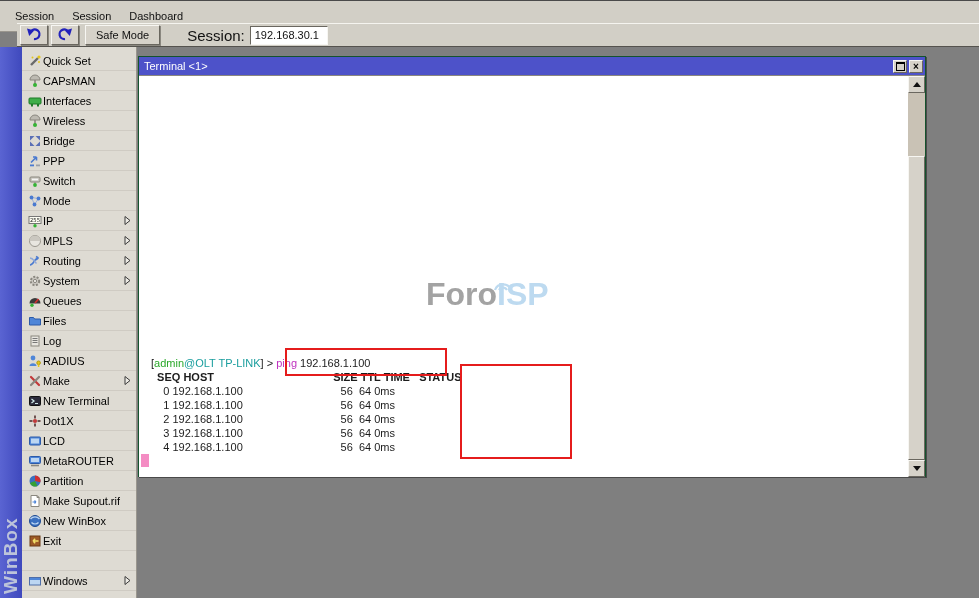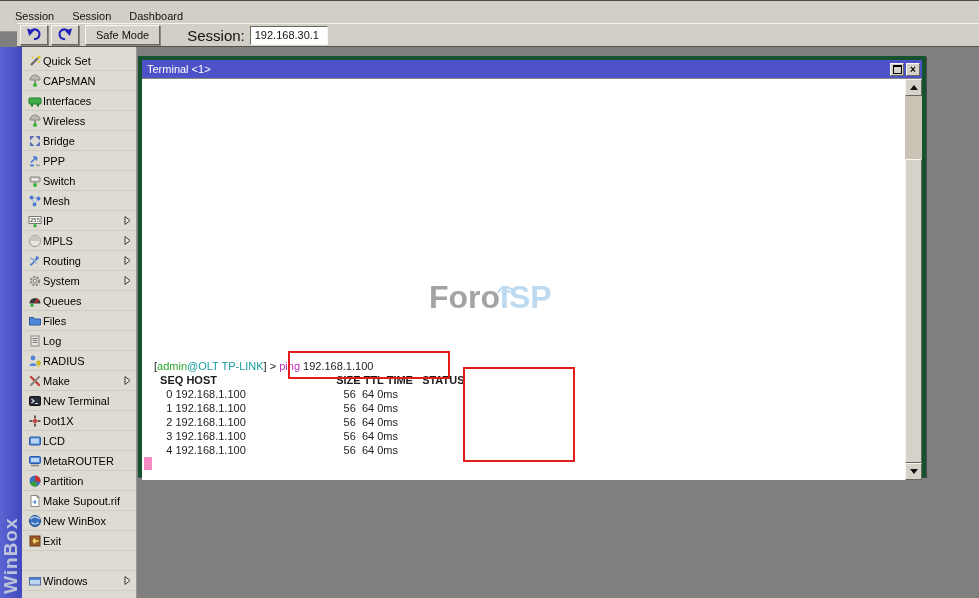--- a/index.html
+++ b/index.html
@@ -36,21 +36,21 @@
     font-size:11px;color:#000;border-bottom:1px solid rgba(140,134,122,0.18);box-sizing:border-box;cursor:default;}
   .mi .ic{width:14px;height:14px;flex-shrink:0;display:flex;align-items:center;justify-content:center;}
   .mi .lbl{white-space:nowrap;overflow:hidden;}
   .mi .arrow{margin-left:auto;display:flex;align-items:center;}
   .mi.sp{border-bottom:1px solid rgba(140,134,122,0.18);}
 
   .desktop{position:relative;flex:1;}
 
   
   .window{position:absolute;left:1px;top:9px;width:788px;height:421px;background:#d6d2c9;
-    border:4px solid #14532d;box-sizing:border-box;box-shadow:1px 1px 0 #4a4a4a;}
+    border:1px solid #14532d;box-sizing:border-box;box-shadow:1px 1px 0 #4a4a4a;}
   .titlebar{height:18px;background:var(--titlebar,#4d52c9);color:#fff;font-size:11px;
     display:flex;align-items:center;padding-left:5px;box-sizing:border-box;}
   .titlebar .tbuttons{margin-left:auto;display:flex;gap:2px;margin-right:2px;}
   .wbtn{width:14px;height:13px;background:#d6d2c9;border:1px solid;border-color:#f7f6f2 #6a675f #6a675f #f7f6f2;
     display:flex;align-items:center;justify-content:center;color:#000;font-size:10px;font-weight:bold;box-sizing:border-box;}
   .maxglyph{width:7px;height:6px;border:1px solid #000;border-top:2px solid #000;}
 
   .content{position:relative;height:401px;background:#fff;border-top:1px solid #8a877f;overflow:hidden;}
 
   
@@ -201,21 +201,21 @@
           </div>
           <div class="mi">
             <span class="ic">
               <svg width="14" height="14" viewBox="0 0 14 14">
                 <path d="M3.5 3.5 L10.5 4.5 L6.5 10.5 Z" fill="none" stroke="#9ab0d8"></path>
                 <circle cx="3.5" cy="3.5" r="1.9" fill="#4a7ad0"></circle>
                 <circle cx="10.5" cy="4.5" r="1.9" fill="#4a7ad0"></circle>
                 <circle cx="6.5" cy="10.5" r="1.9" fill="#4a7ad0"></circle>
               </svg>
             </span>
-            <span class="lbl">Mesh</span>
+            <span class="lbl">Mode</span>
           </div>
           <div class="mi">
             <span class="ic">
               <svg width="14" height="14" viewBox="0 0 14 14">
                 <rect x="1" y="2.5" width="12" height="7" fill="#fdfdf3" stroke="#777"></rect>
                 <text x="7" y="8" font-size="5.5" text-anchor="middle" fill="#222" font-family="DejaVu Sans Mono, monospace">255</text>
                 <circle cx="7" cy="11.8" r="1.7" fill="#35b335"></circle>
               </svg>
             </span>
             <span class="lbl">IP</span>

